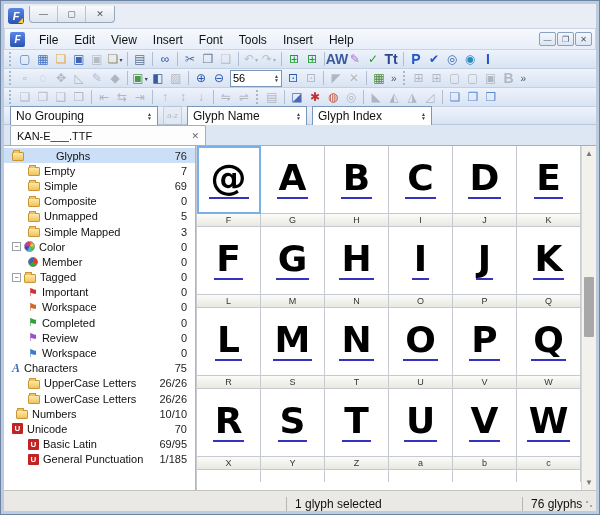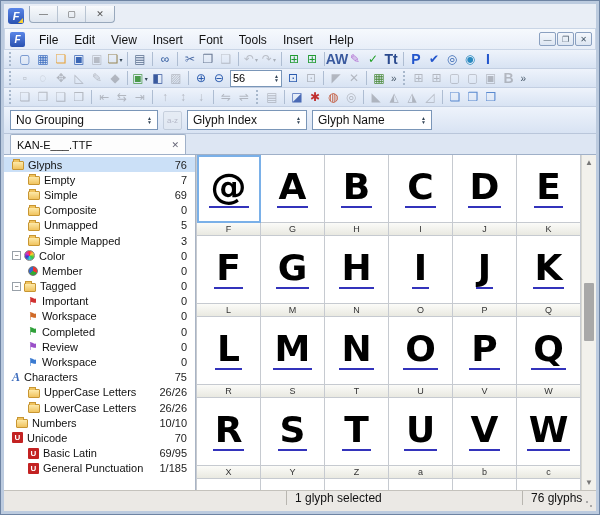--- a/index.html
+++ b/index.html
@@ -38,31 +38,31 @@
   .tbtn.small{font-size:14px;font-weight:bold;}
   .tbtn.gray{opacity:.35;filter:grayscale(.7);}
   .tsep{width:1px;height:14px;background:#aebdd2;margin:0 3px;flex:0 0 auto;}
   .chev{font-size:10px;color:#456;margin:0 3px;}
   .dd{font-size:6px;color:#345;margin-left:1px;}
   .zoomcombo{width:52px;height:17px;background:#fff;border:1px solid #7a96b8;display:flex;
              align-items:center;font-size:11px;padding:0 2px;margin:0 2px;}
   .zoomcombo .val{flex:1;}
   .spin{display:flex;flex-direction:column;font-size:5px;color:#345;line-height:4px;}
   
-  .filters{height:27px;background:linear-gradient(#eef3fb,#d8e3f3);border-bottom:1px solid #b9c6da;
+  .filters{height:18px;background:linear-gradient(#eef3fb,#d8e3f3);border-bottom:1px solid #b9c6da;
            display:flex;align-items:center;padding:0 6px;gap:5px;flex:0 0 auto;}
   .combo{height:20px;background:#fff;border:1px solid #7a96b8;display:flex;align-items:center;
          font-size:12px;padding:0 5px;color:#111;}
   .combo .val{flex:1;}
   .sortbtn{width:19px;height:19px;border:1px solid #b0bccc;border-radius:2px;background:#e4eaf2;
            font-size:8px;color:#99a;display:flex;align-items:center;justify-content:center;opacity:.6;}
   
   .tabrow{height:21px;background:#dde6f3;display:flex;align-items:flex-end;padding-left:6px;flex:0 0 auto;
           border-bottom:1px solid #9fb0c8;}
-  .tab{width:176px;height:20px;background:#fdfdfd;border:1px solid #9fb0c8;border-bottom:none;
+  .tab{width:196px;height:20px;background:#fdfdfd;border:1px solid #9fb0c8;border-bottom:none;
        border-radius:2px 2px 0 0;display:flex;align-items:center;font-size:11px;padding:0 6px;color:#111;}
   .tab .tl{flex:1;}
   .tabx{font-size:9px;color:#667;}
   
   .main{flex:1;display:flex;min-height:0;background:#e8e8e4;}
   .tree{width:192px;background:#fff;border-right:1px solid #a9b4c4;overflow:hidden;padding-top:2px;}
   .trow{height:15.2px;display:flex;align-items:center;font-size:11px;color:#111;white-space:nowrap;}
   .trow.sel{background:#cbe0f7;}
   .tcount{margin-left:auto;padding-right:8px;color:#222;}
   .texp{width:9px;height:9px;border:1px solid #98a0a8;background:#fff;font-size:7px;line-height:7px;
@@ -92,21 +92,21 @@
   .glabel{height:13px;background:linear-gradient(#fbfbf8,#e9e9e1);border-right:1px solid #c6cad0;
           border-bottom:1px solid #c6cad0;font-size:9px;color:#333;display:flex;align-items:center;
           justify-content:center;}
   .gstub{height:12px;border-right:1px solid #c6cad0;background:#fff;}
   
   .vscroll{width:15px;background:#f2f1ec;border-left:1px solid #d8d8d2;display:flex;flex-direction:column;}
   .varrow{height:15px;display:flex;align-items:center;justify-content:center;font-size:8px;color:#777;}
   .vtrack{flex:1;position:relative;}
   .vthumb{position:absolute;left:2px;right:2px;top:37%;height:19%;background:#a8a8a8;border-radius:1px;}
   
-  .status{height:21px;background:#ebe9e5;border-top:1px solid #c4c2bc;display:flex;align-items:flex-start;
+  .status{height:21px;background:#ebe9e5;border-top:1px solid #c4c2bc;display:flex;align-items:flex-end;
           font-size:12px;color:#111;flex:0 0 auto;position:relative;}
   .ssep{width:1px;height:14px;background:#b8b6b0;}
   .spane1{width:282px;}
   .spane2{width:235px;padding-left:8px;}
   .spane3{flex:1;padding-left:8px;}
   .gripdots{position:absolute;right:2px;bottom:2px;width:9px;height:9px;
     background:radial-gradient(circle at 2px 2px,#999 1px,transparent 1px),
                radial-gradient(circle at 6px 6px,#999 1px,transparent 1px);opacity:.8;}
 </style>
 </head>
@@ -244,45 +244,45 @@
   <div class="filters">
     <div class="combo" style="width:148px">
       <span class="val">No Grouping</span>
       <span class="spin">
           <span>▲</span>
           <span>▼</span>
         </span>
     </div>
     <div class="sortbtn">a-z</div>
     <div class="combo" style="width:120px">
+      <span class="val">Glyph Name</span>
+      <span class="spin">
+          <span>▲</span>
+          <span>▼</span>
+        </span>
+    </div>
+    <div class="combo" style="width:120px">
       <span class="val">Glyph Index</span>
       <span class="spin">
           <span>▲</span>
           <span>▼</span>
         </span>
     </div>
-    <div class="combo" style="width:120px">
-      <span class="val">Glyph Name</span>
-      <span class="spin">
-          <span>▲</span>
-          <span>▼</span>
-        </span>
-    </div>
   </div>
 
   <div class="tabrow">
     <div class="tab">
       <span class="tl">KAN-E___.TTF</span>
       <span class="tabx">✕</span>
     </div>
   </div>
 
   <div class="main">
     <div class="tree" id="tree">
-        <div class="trow sel" style="padding-left: 8px;">
+        <div class="trow sel" style="padding-left: 8px; gap: 28px;">
           <span class="ticon">
             <span class="ico-folder"></span>
           </span>
           <span>Glyphs</span>
           <span class="tcount">76</span>
         </div>
         <div class="trow" style="padding-left: 24px;">
           <span class="ticon">
             <span class="ico-folder"></span>
           </span>

